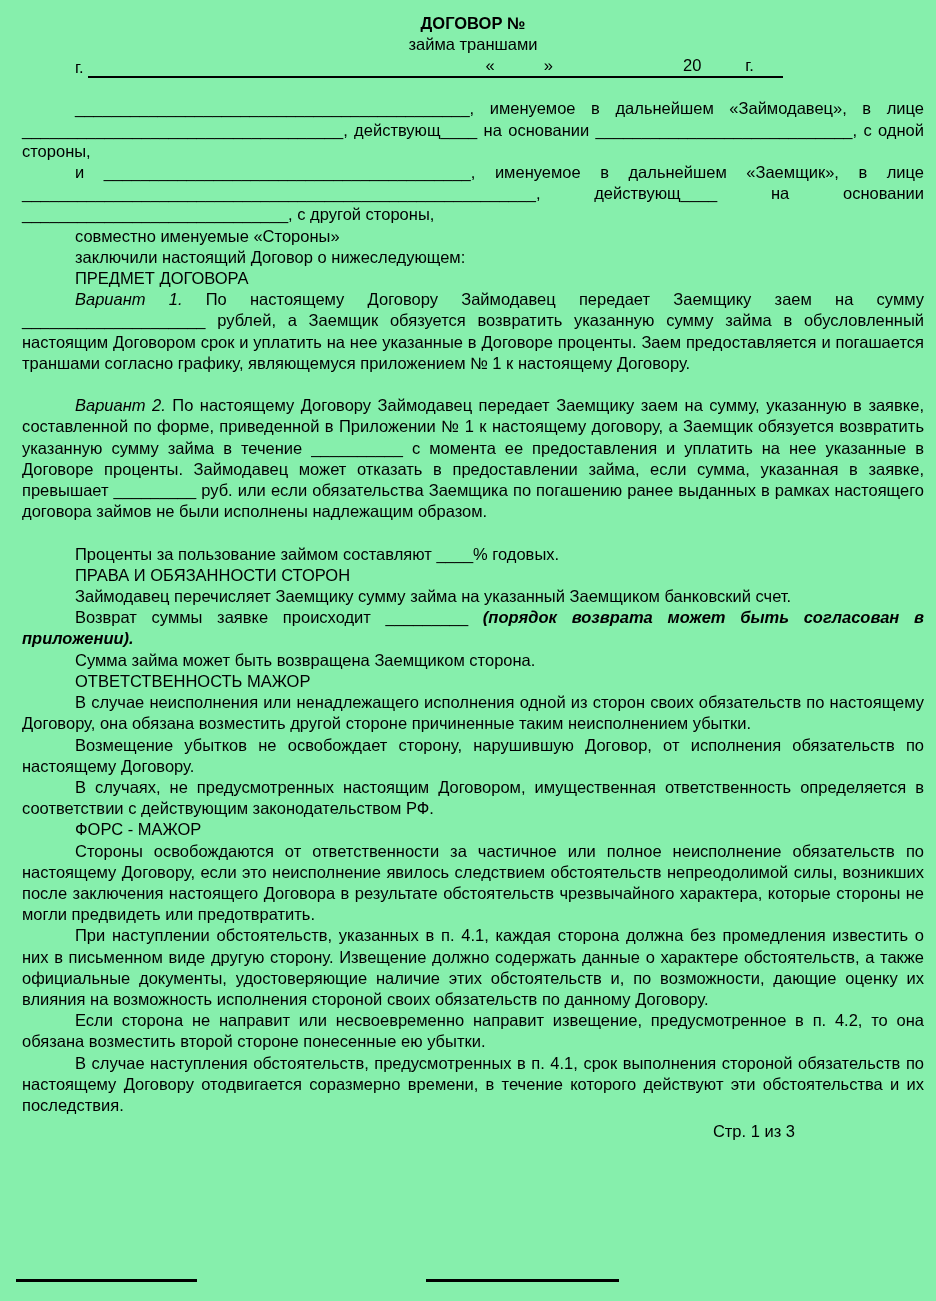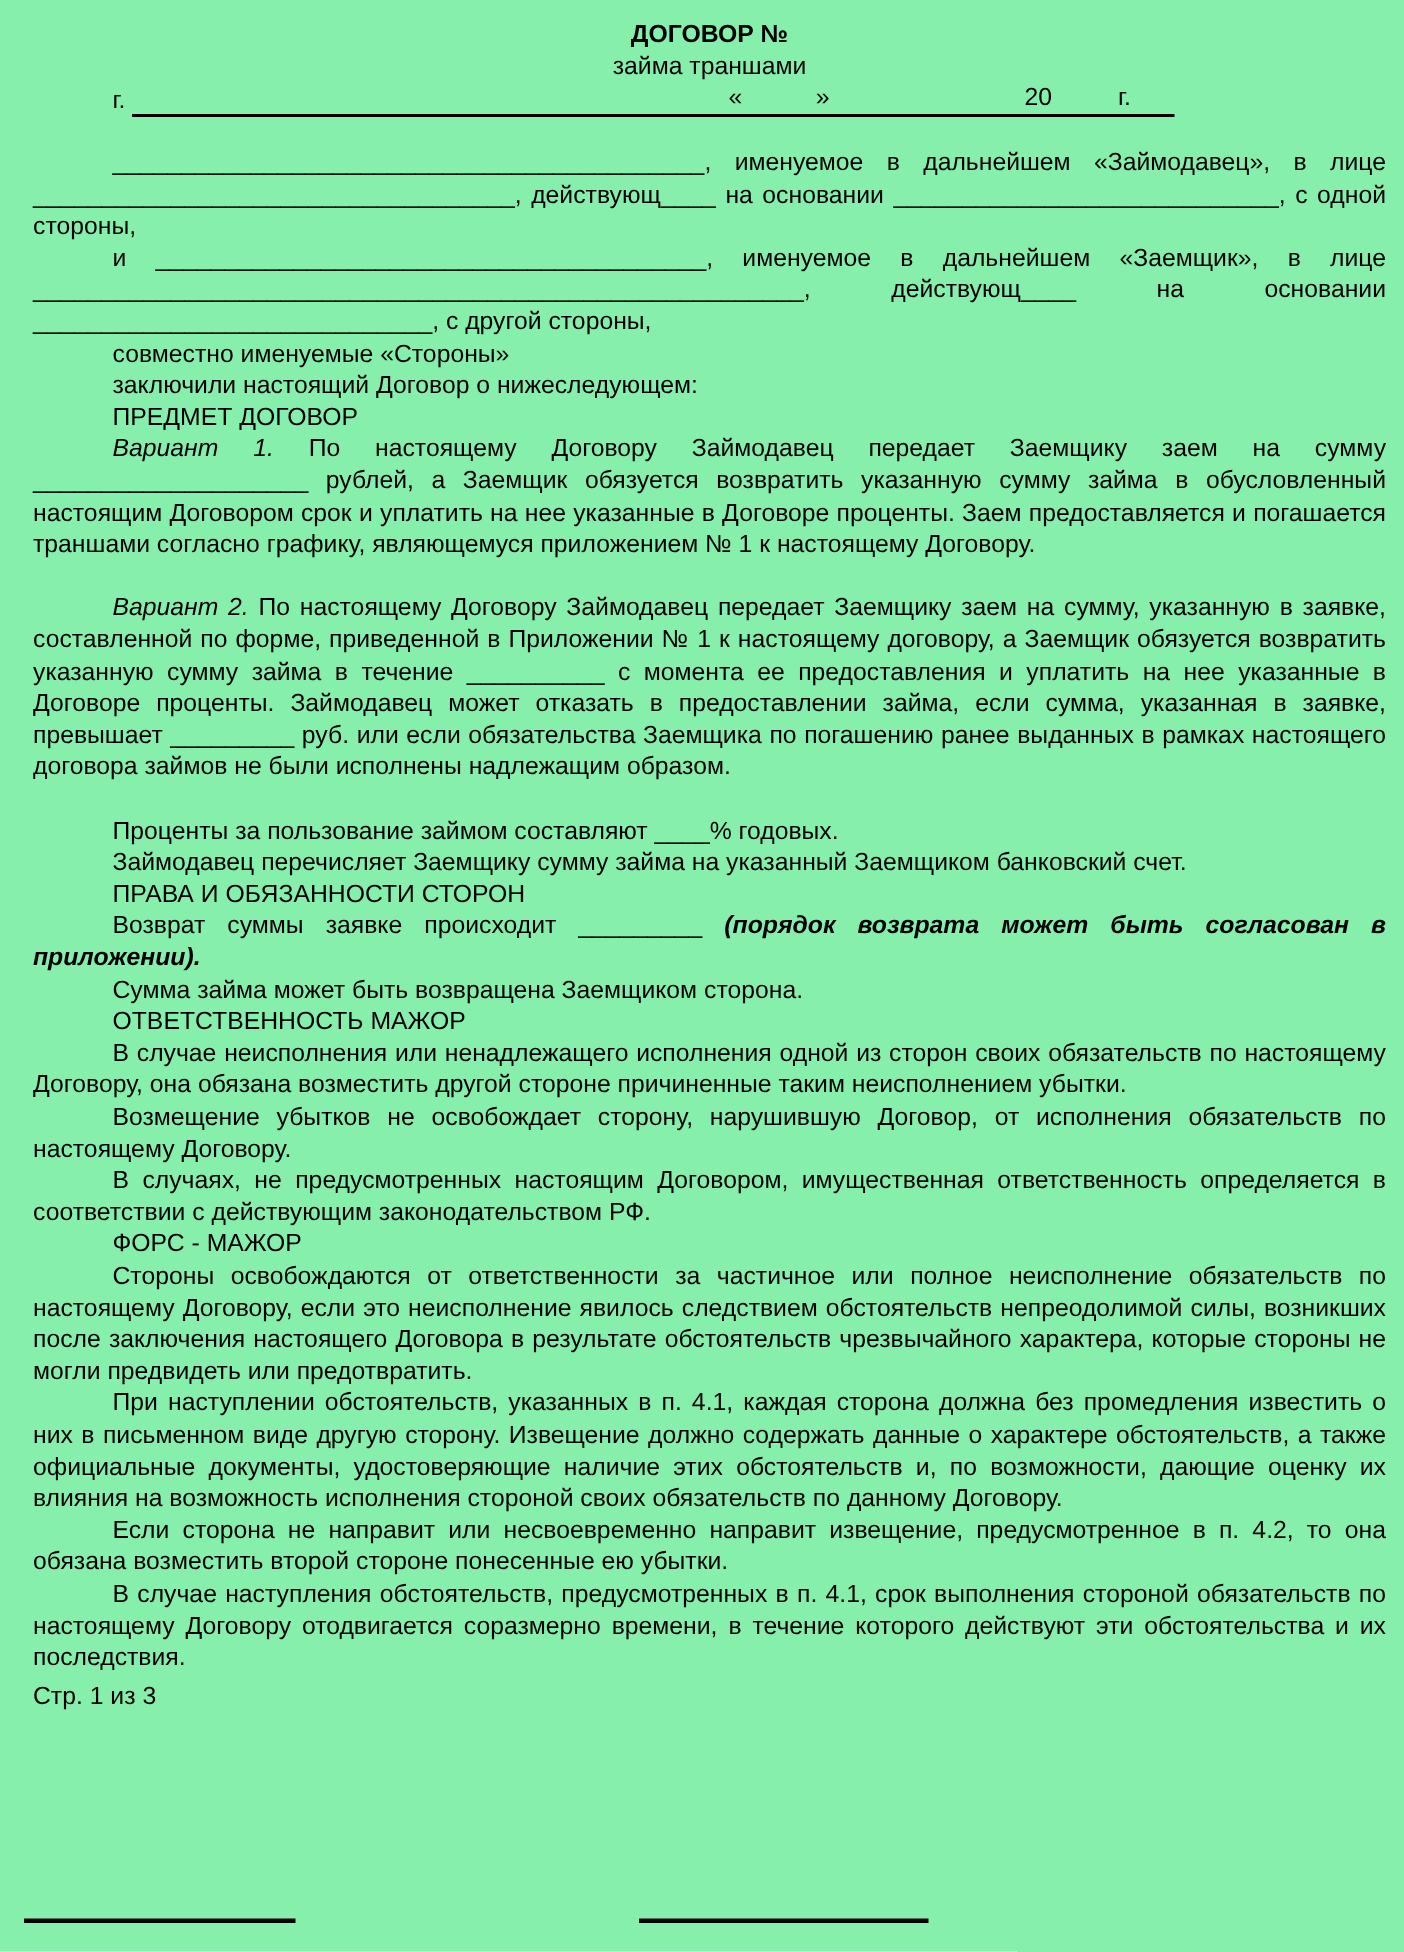--- a/index.html
+++ b/index.html
@@ -29,21 +29,21 @@
   .s2{width:45px;}
   .s3{width:126px;}
   .s4{width:40px;}
   .yr{padding:0 2px;}
   .doc-body{margin-top:20px;}
   .para{margin:0;text-align:justify;text-indent:53px;}
   .para.heading{text-align:left;}
   .r-n{font-style:normal;}
   .r-i{font-style:italic;}
   .r-bi{font-style:italic;font-weight:bold;}
-  .footer-line{padding-right:129px;margin-top:5px;}
+  .footer-line{text-align:right;padding-right:129px;margin-top:5px;}
   .sig{position:absolute;top:1279px;height:3px;background:#000;}
   .sig-left{left:16px;width:181px;}
   .sig-right{left:426px;width:193px;}
 </style>
 </head>
 <body>
 
 <div class="page">
 
   <div class="title">ДОГОВОР №</div>
@@ -61,28 +61,28 @@
       <span class="sp s4"></span>
       <span class="yr">г.</span>
     </span>
   </div>
 
   <div class="doc-body">
       <p class="para"><span class="r-n">___________________________________________, именуемое в дальнейшем «Займодавец», в лице ___________________________________, действующ____ на основании ____________________________, с одной стороны,</span></p>
       <p class="para"><span class="r-n">и ________________________________________, именуемое в дальнейшем «Заемщик», в лице ________________________________________________________, действующ____ на основании _____________________________, с другой стороны,</span></p>
       <p class="para"><span class="r-n">совместно именуемые «Стороны»</span></p>
       <p class="para"><span class="r-n">заключили настоящий Договор о нижеследующем:</span></p>
-      <p class="para heading"><span class="r-n">ПРЕДМЕТ ДОГОВОР</span></p>
+      <p class="para heading"><span class="r-n">ПРЕДМЕТ ДОГОВОРА</span></p>
       <p class="para"><span class="r-i">Вариант 1.</span><span class="r-n"> По настоящему Договору Займодавец передает Заемщику заем на сумму ____________________ рублей, а Заемщик обязуется возвратить указанную сумму займа в обусловленный настоящим Договором срок и уплатить на нее указанные в Договоре проценты. Заем предоставляется и погашается траншами согласно графику, являющемуся приложением № 1 к настоящему Договору.</span></p>
       <p class="para">&nbsp;</p>
       <p class="para"><span class="r-i">Вариант 2.</span><span class="r-n"> По настоящему Договору Займодавец передает Заемщику заем на сумму, указанную в заявке, составленной по форме, приведенной в Приложении № 1 к настоящему договору, а Заемщик обязуется возвратить указанную сумму займа в течение __________ с момента ее предоставления и уплатить на нее указанные в Договоре проценты. Займодавец может отказать в предоставлении займа, если сумма, указанная в заявке, превышает _________ руб. или если обязательства Заемщика по погашению ранее выданных в рамках настоящего договора займов не были исполнены надлежащим образом.</span></p>
       <p class="para">&nbsp;</p>
       <p class="para"><span class="r-n">Проценты за пользование займом составляют ____% годовых.</span></p>
+      <p class="para heading"><span class="r-n">ПРАВА И ОБЯЗАННОСТИ СТОРОН</span></p>
       <p class="para"><span class="r-n">Займодавец перечисляет Заемщику сумму займа на указанный Заемщиком банковский счет.</span></p>
-      <p class="para heading"><span class="r-n">ПРАВА И ОБЯЗАННОСТИ СТОРОН</span></p>
       <p class="para"><span class="r-n">Возврат суммы заявке происходит _________ </span><span class="r-bi">(порядок возврата может быть согласован в приложении).</span></p>
       <p class="para"><span class="r-n">Сумма займа может быть возвращена Заемщиком сторона.</span></p>
       <p class="para heading"><span class="r-n">ОТВЕТСТВЕННОСТЬ МАЖОР</span></p>
       <p class="para"><span class="r-n">В случае неисполнения или ненадлежащего исполнения одной из сторон своих обязательств по настоящему Договору, она обязана возместить другой стороне причиненные таким неисполнением убытки.</span></p>
       <p class="para"><span class="r-n">Возмещение убытков не освобождает сторону, нарушившую Договор, от исполнения обязательств по настоящему Договору.</span></p>
       <p class="para"><span class="r-n">В случаях, не предусмотренных настоящим Договором, имущественная ответственность определяется в соответствии с действующим законодательством РФ.</span></p>
       <p class="para heading"><span class="r-n">ФОРС - МАЖОР</span></p>
       <p class="para"><span class="r-n">Стороны освобождаются от ответственности за частичное или полное неисполнение обязательств по настоящему Договору, если это неисполнение явилось следствием обстоятельств непреодолимой силы, возникших после заключения настоящего Договора в результате обстоятельств чрезвычайного характера, которые стороны не могли предвидеть или предотвратить.</span></p>
       <p class="para"><span class="r-n">При наступлении обстоятельств, указанных в п. 4.1, каждая сторона должна без промедления известить о них в письменном виде другую сторону. Извещение должно содержать данные о характере обстоятельств, а также официальные документы, удостоверяющие наличие этих обстоятельств и, по возможности, дающие оценку их влияния на возможность исполнения стороной своих обязательств по данному Договору.</span></p>
       <p class="para"><span class="r-n">Если сторона не направит или несвоевременно направит извещение, предусмотренное в п. 4.2, то она обязана возместить второй стороне понесенные ею убытки.</span></p>

